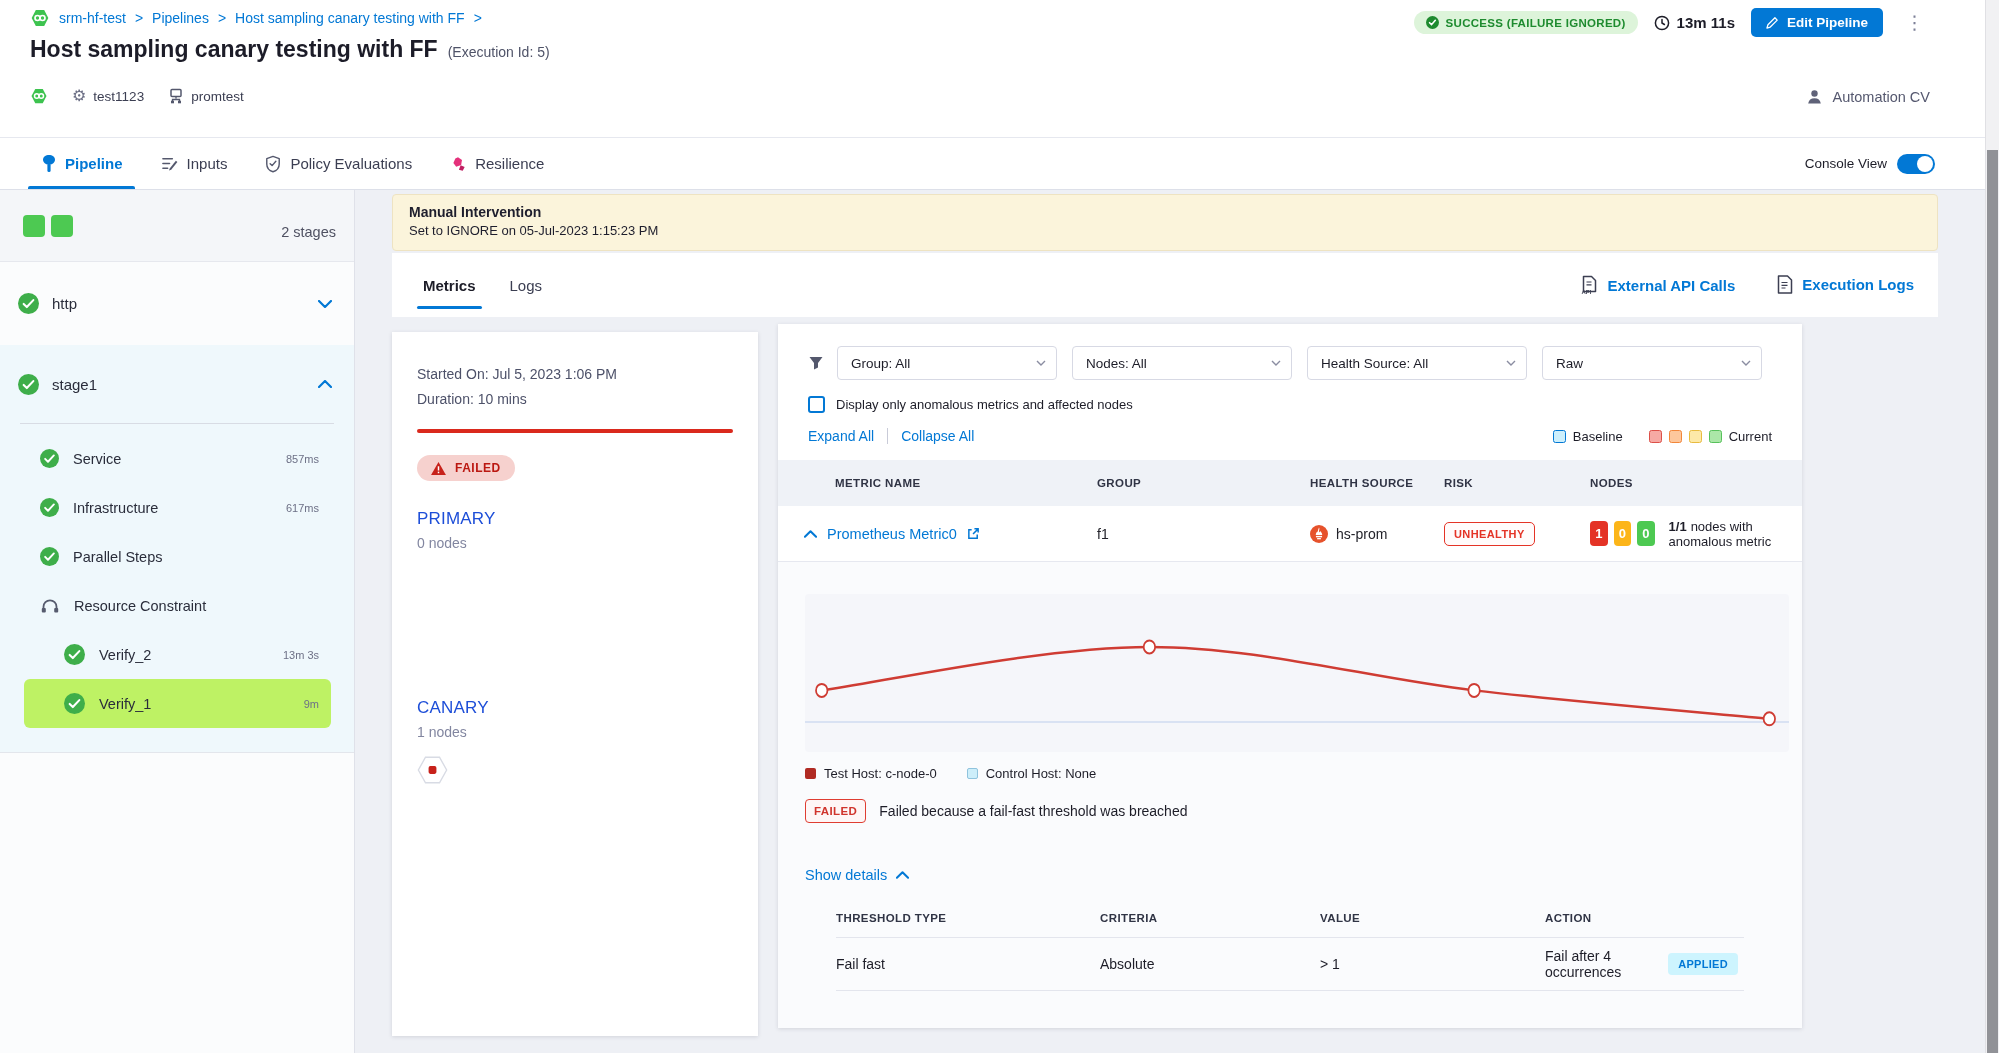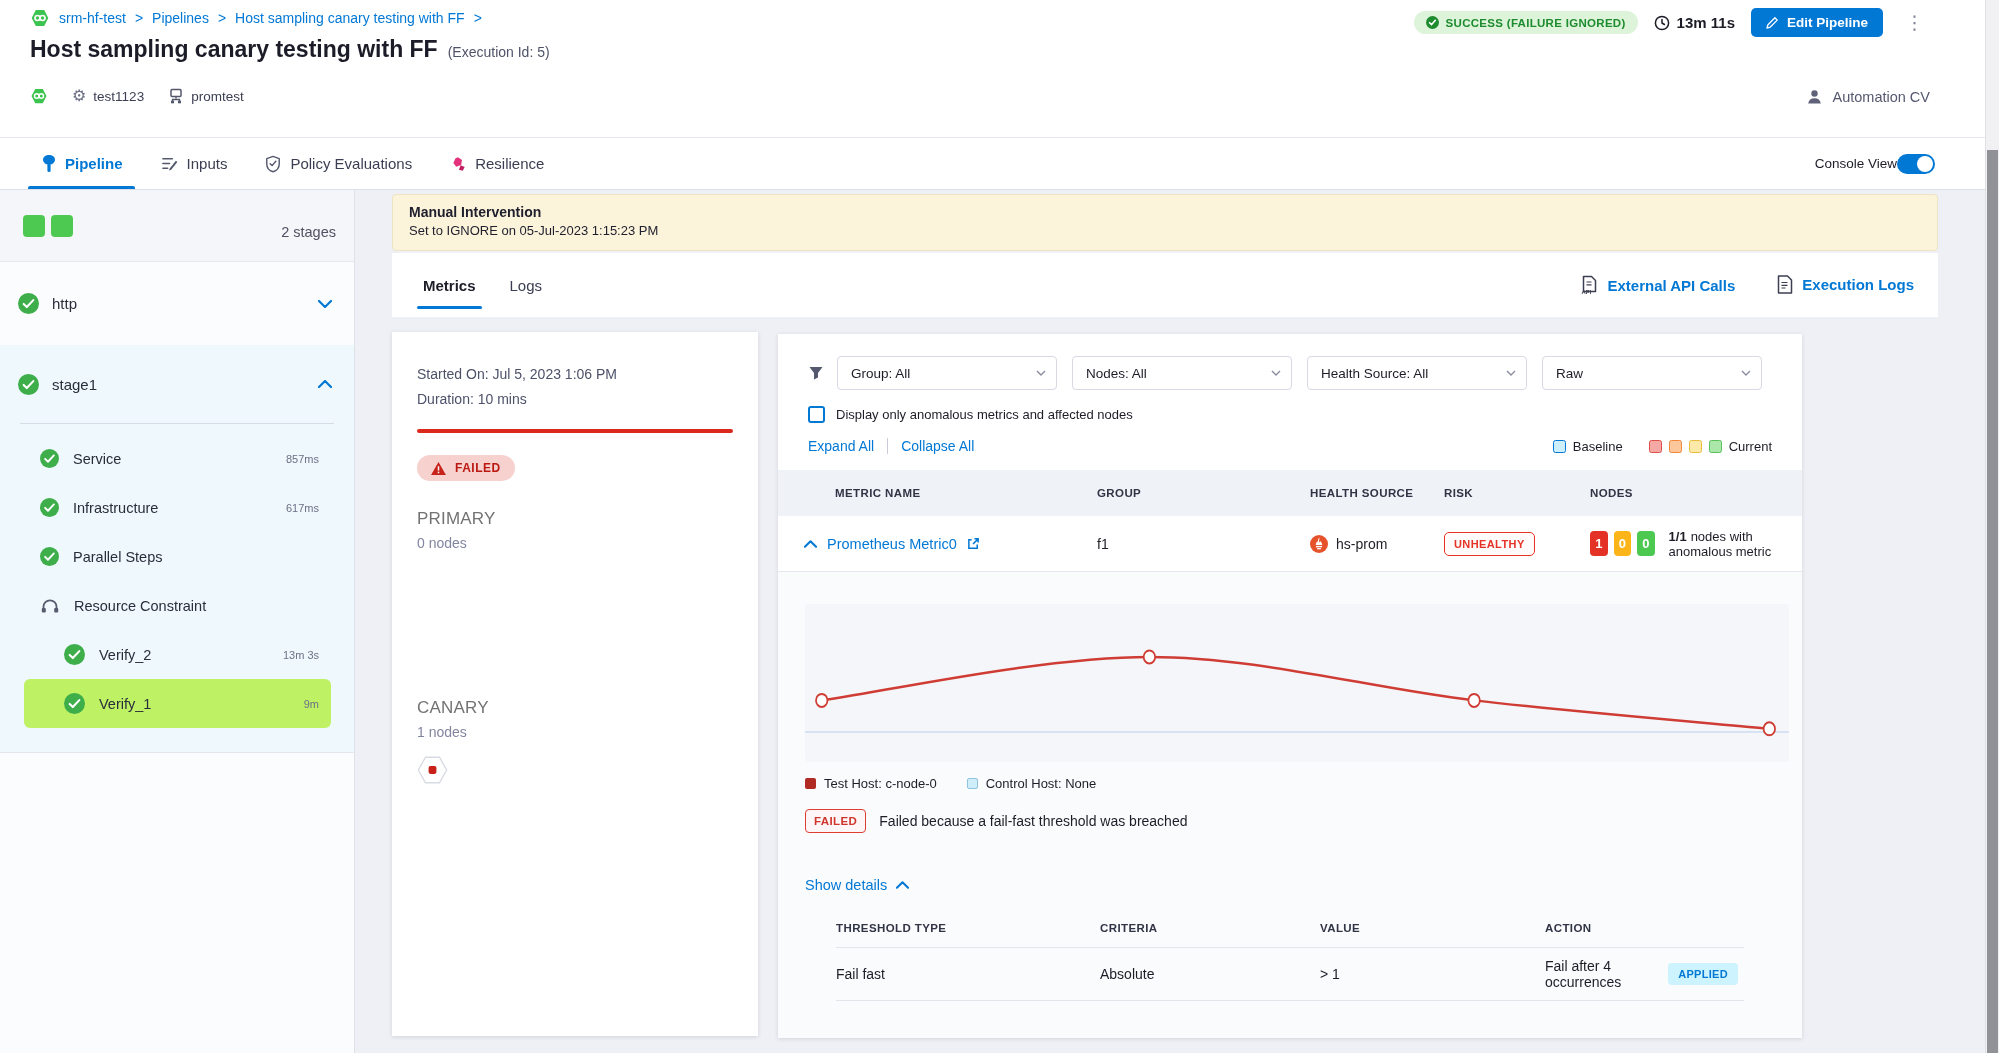--- a/index.html
+++ b/index.html
@@ -31,21 +31,21 @@
   .meta-row .gap { width:10px; }
   .gear-glyph { font-size:16px; color:#6d7086; line-height:1; }
   .user-chip { position:absolute; top:88px; right:55px; display:flex; align-items:center; gap:9px; font-size:14.5px; color:#55586f; }
 
   
   .tabbar { position:absolute; top:137px; left:0; right:14px; height:53px; background:#fff;
     border-top:1px solid #e6e8ef; border-bottom:1px solid #dde0e9; display:flex; align-items:center; padding-left:42px; gap:38px; }
   .ntab { position:relative; display:flex; align-items:center; gap:9px; font-size:15px; color:#3b3e52; height:100%; cursor:pointer; }
   .ntab.active { color:#0278d5; font-weight:600; }
   .ntab.active::after { content:""; position:absolute; left:-14px; right:-12px; bottom:0; height:3px; background:#0278d5; border-radius:2px 2px 0 0; }
-  .console-view { margin-left:auto; margin-right:50px; display:flex; align-items:center; font-size:13.5px; color:#1d1d28; }
+  .console-view { margin-left:auto; margin-right:50px; display:flex; align-items:center; gap:10px; font-size:13.5px; color:#1d1d28; }
   .toggle { width:38px; height:20px; border-radius:10px; background:#0278d5; position:relative; cursor:pointer; }
   .toggle .knob { position:absolute; top:2px; right:2px; width:16px; height:16px; border-radius:50%; background:#fff; }
 
   
   .sidebar { position:absolute; top:190px; left:0; bottom:0; width:355px; background:#fbfcfd; border-right:1px solid #dfe1e9; }
   .stages-head { height:72px; background:#f4f6f9; border-bottom:1px solid #e6e8ee; display:flex; align-items:center; padding:0 18px 0 23px; gap:6px; }
   .stages-head .sq { width:22px; height:22px; border-radius:4px; background:#4dc952; }
   .stages-head .count { margin-left:auto; font-size:14.5px; color:#4f5162;margin-top:12px; }
   .stage-row { height:83px; display:flex; align-items:center; padding:0 22px 0 18px; gap:13px; font-size:15px; color:#2a2d3b; cursor:pointer; }
   .stage-row .chev { margin-left:auto; display:flex; }
@@ -71,26 +71,26 @@
   .strip-links { margin-left:auto; display:flex; align-items:flex-start; gap:42px; padding-right:10px; }
   .strip-link { display:flex; align-items:center; gap:9px; font-size:15px; font-weight:700; color:#0278d5; cursor:pointer; }
 
   .card { position:absolute; background:#fff; border-radius:0; box-shadow:0 1px 4px rgba(40,41,61,.14); }
   .sum-card { top:142px; left:37px; width:366px; height:704px; padding:34px 25px; }
   .sum-line { font-size:14px; color:#4d5169; }
   .sum-line + .sum-line { margin-top:9px; }
   .redbar { margin-top:22px; height:4px; border-radius:2px; background:#da291d; }
   .fail-pill { margin-top:22px; display:inline-flex; align-items:center; gap:9px; background:#f6d1ce; border-radius:15px; padding:6px 14px; }
   .fail-pill span { font-size:12px; font-weight:800; letter-spacing:.5px; color:#bb1811; }
-  .grp-label { margin-top:28px; font-size:17px; font-weight:500; color:#737373; letter-spacing:.2px; }
+  .grp-label { margin-top:28px; font-size:17px; font-weight:500; color:#1d4ed8; letter-spacing:.2px; }
   .grp-nodes { margin-top:6px; font-size:14px; color:#8286a0; }
   .canary-block { margin-top:147px; }
   .hex-node { margin-top:16px; display:inline-flex; cursor:pointer; }
 
-  .met-card { top:144px; left:423px; width:1024px; height:704px; overflow:hidden; }
+  .met-card { top:134px; left:423px; width:1024px; height:704px; overflow:hidden; }
   .filter-row { display:flex; align-items:center; padding:22px 24px 0 30px; }
   .funnel { margin-right:13px; display:flex; }
   .dropdown { width:220px; height:34px; border:1px solid #d7d9e4; border-radius:4px; background:#fff; display:flex;
     align-items:center; padding:0 10px 0 13px; font-size:13.5px; color:#1d1d28; margin-right:15px; cursor:pointer; }
   .dropdown .dd-chev { margin-left:auto; display:flex; }
   .anom-row { display:flex; align-items:center; gap:11px; margin:16px 0 0 30px; cursor:pointer; }
   .checkbox { width:17px; height:17px; border:2px solid #0278d5; border-radius:3px; background:#fff; }
   .anom-row label { font-size:13px; color:#1d1d28; cursor:pointer; }
   .links-row { display:flex; align-items:center; margin:15px 30px 0 30px; }
   .tlink { font-size:14px; color:#0278d5; font-weight:500; cursor:pointer; }

